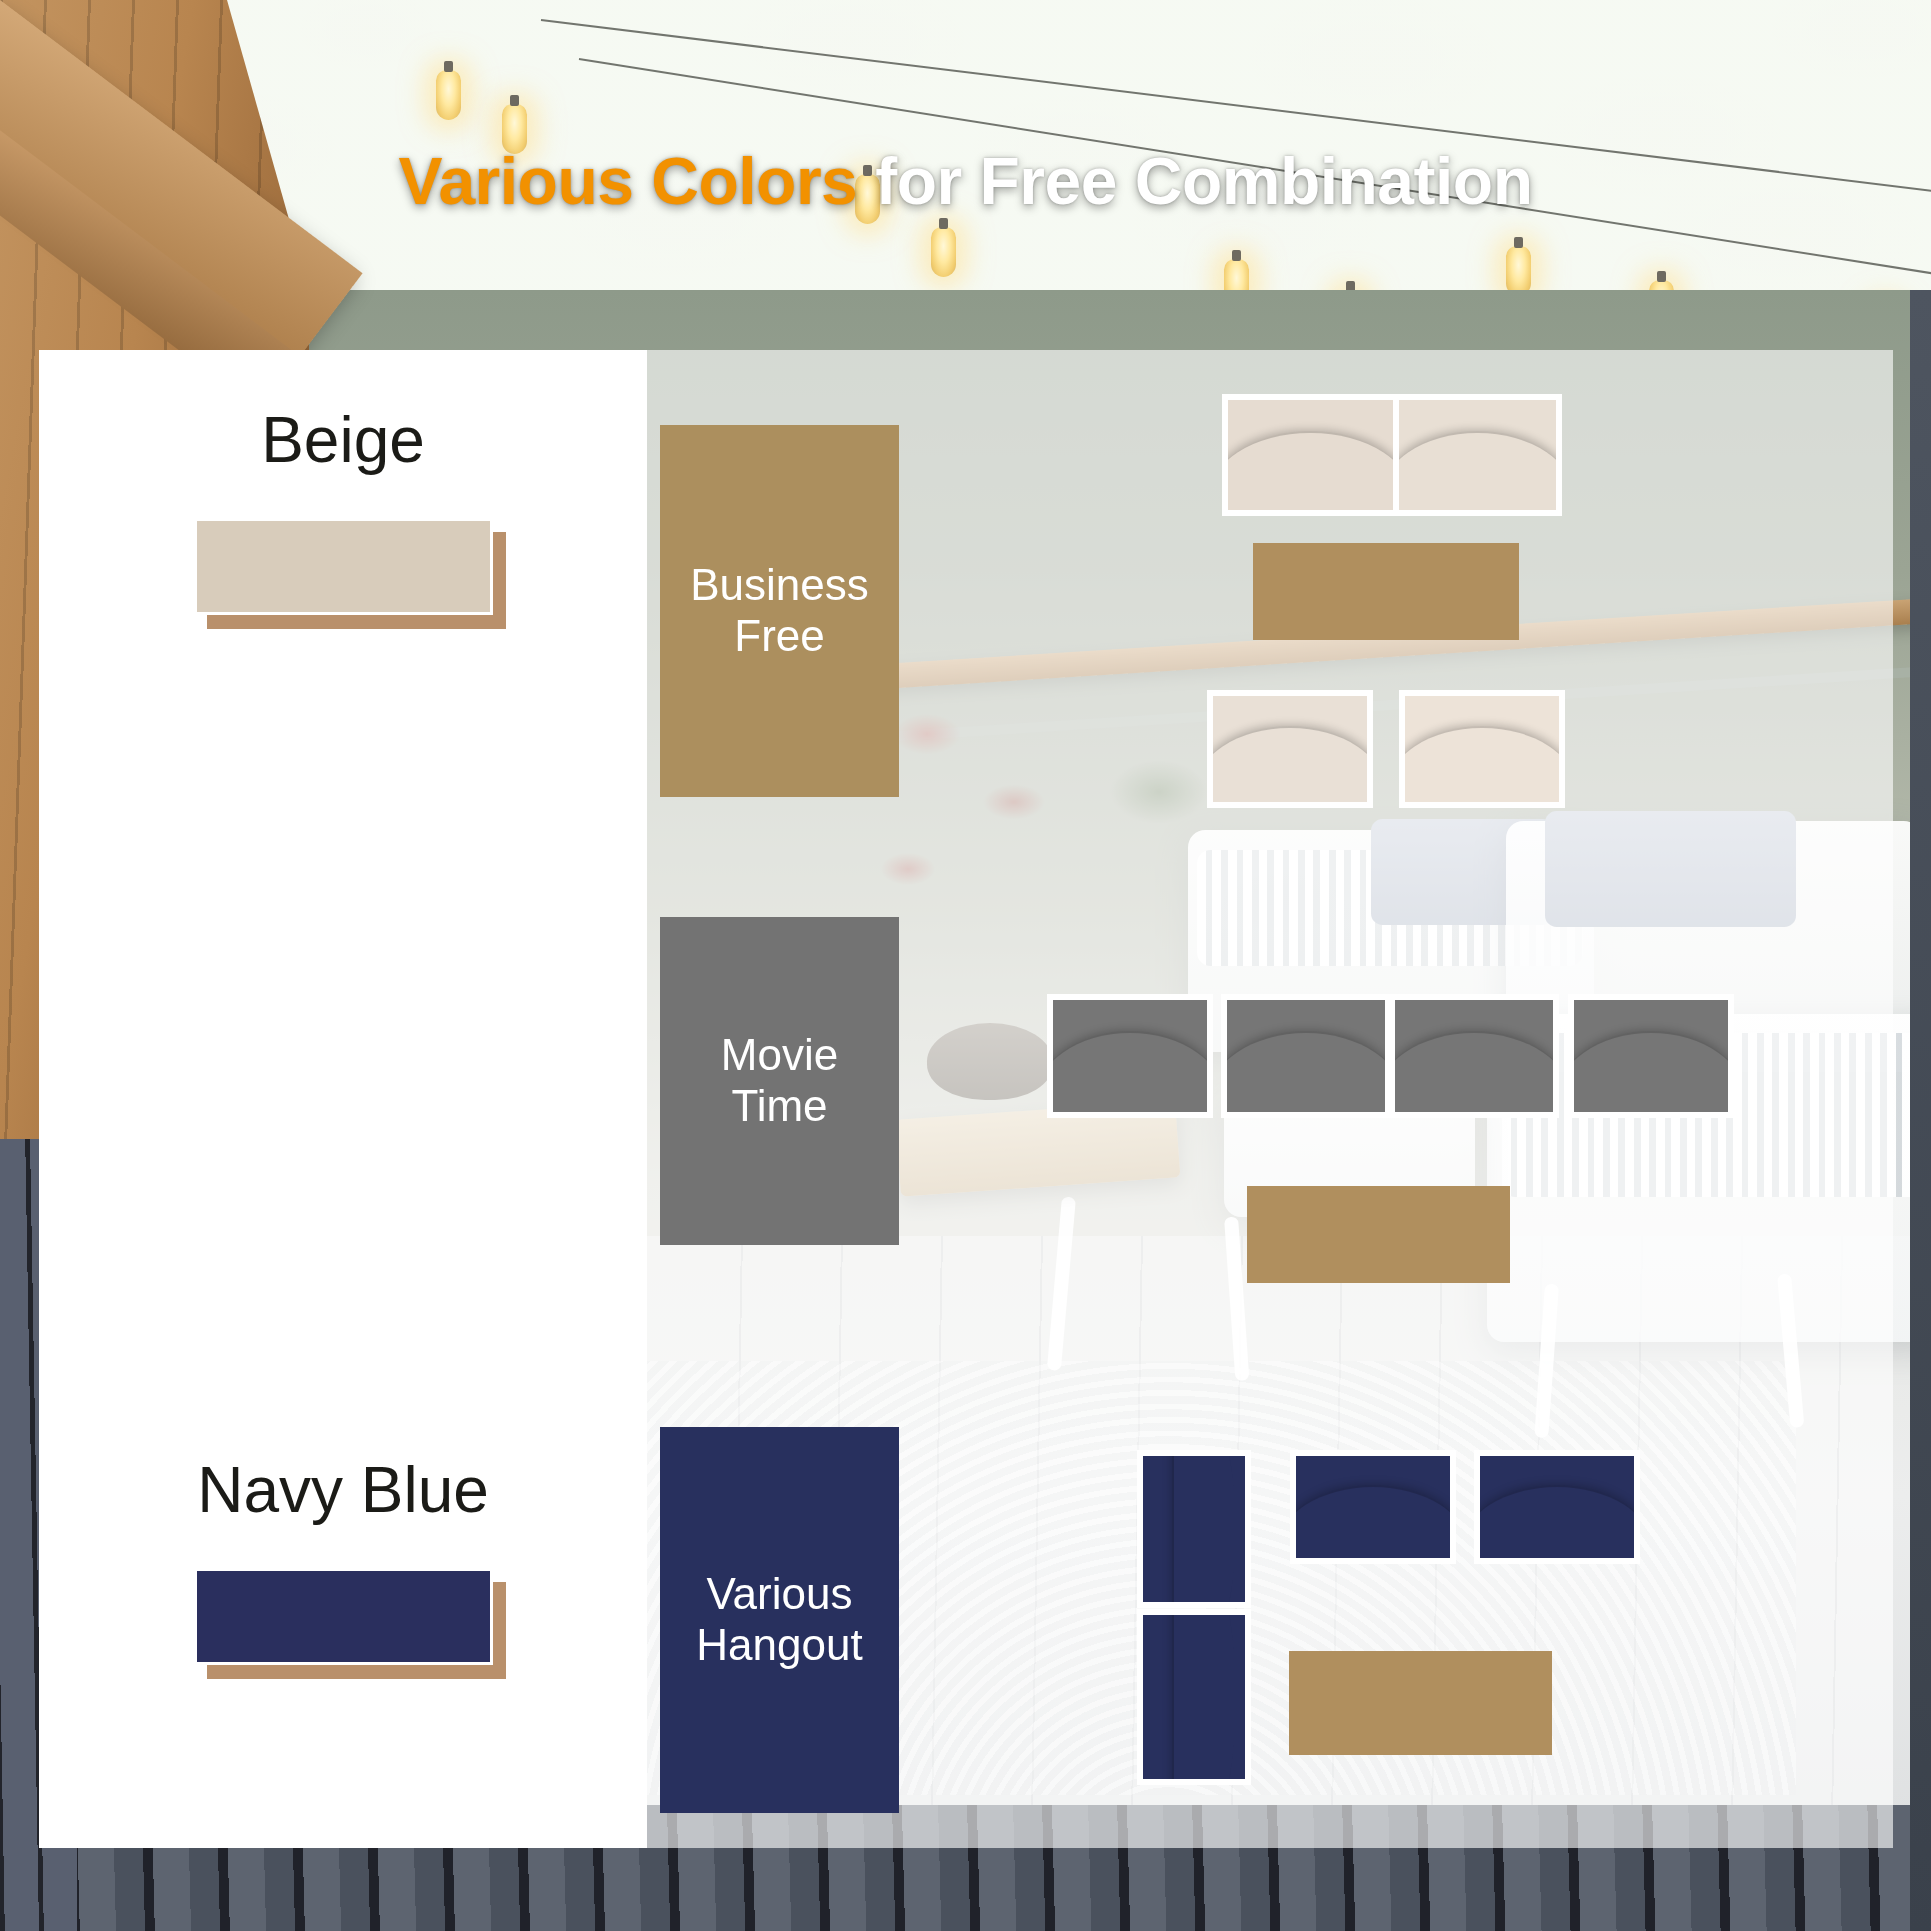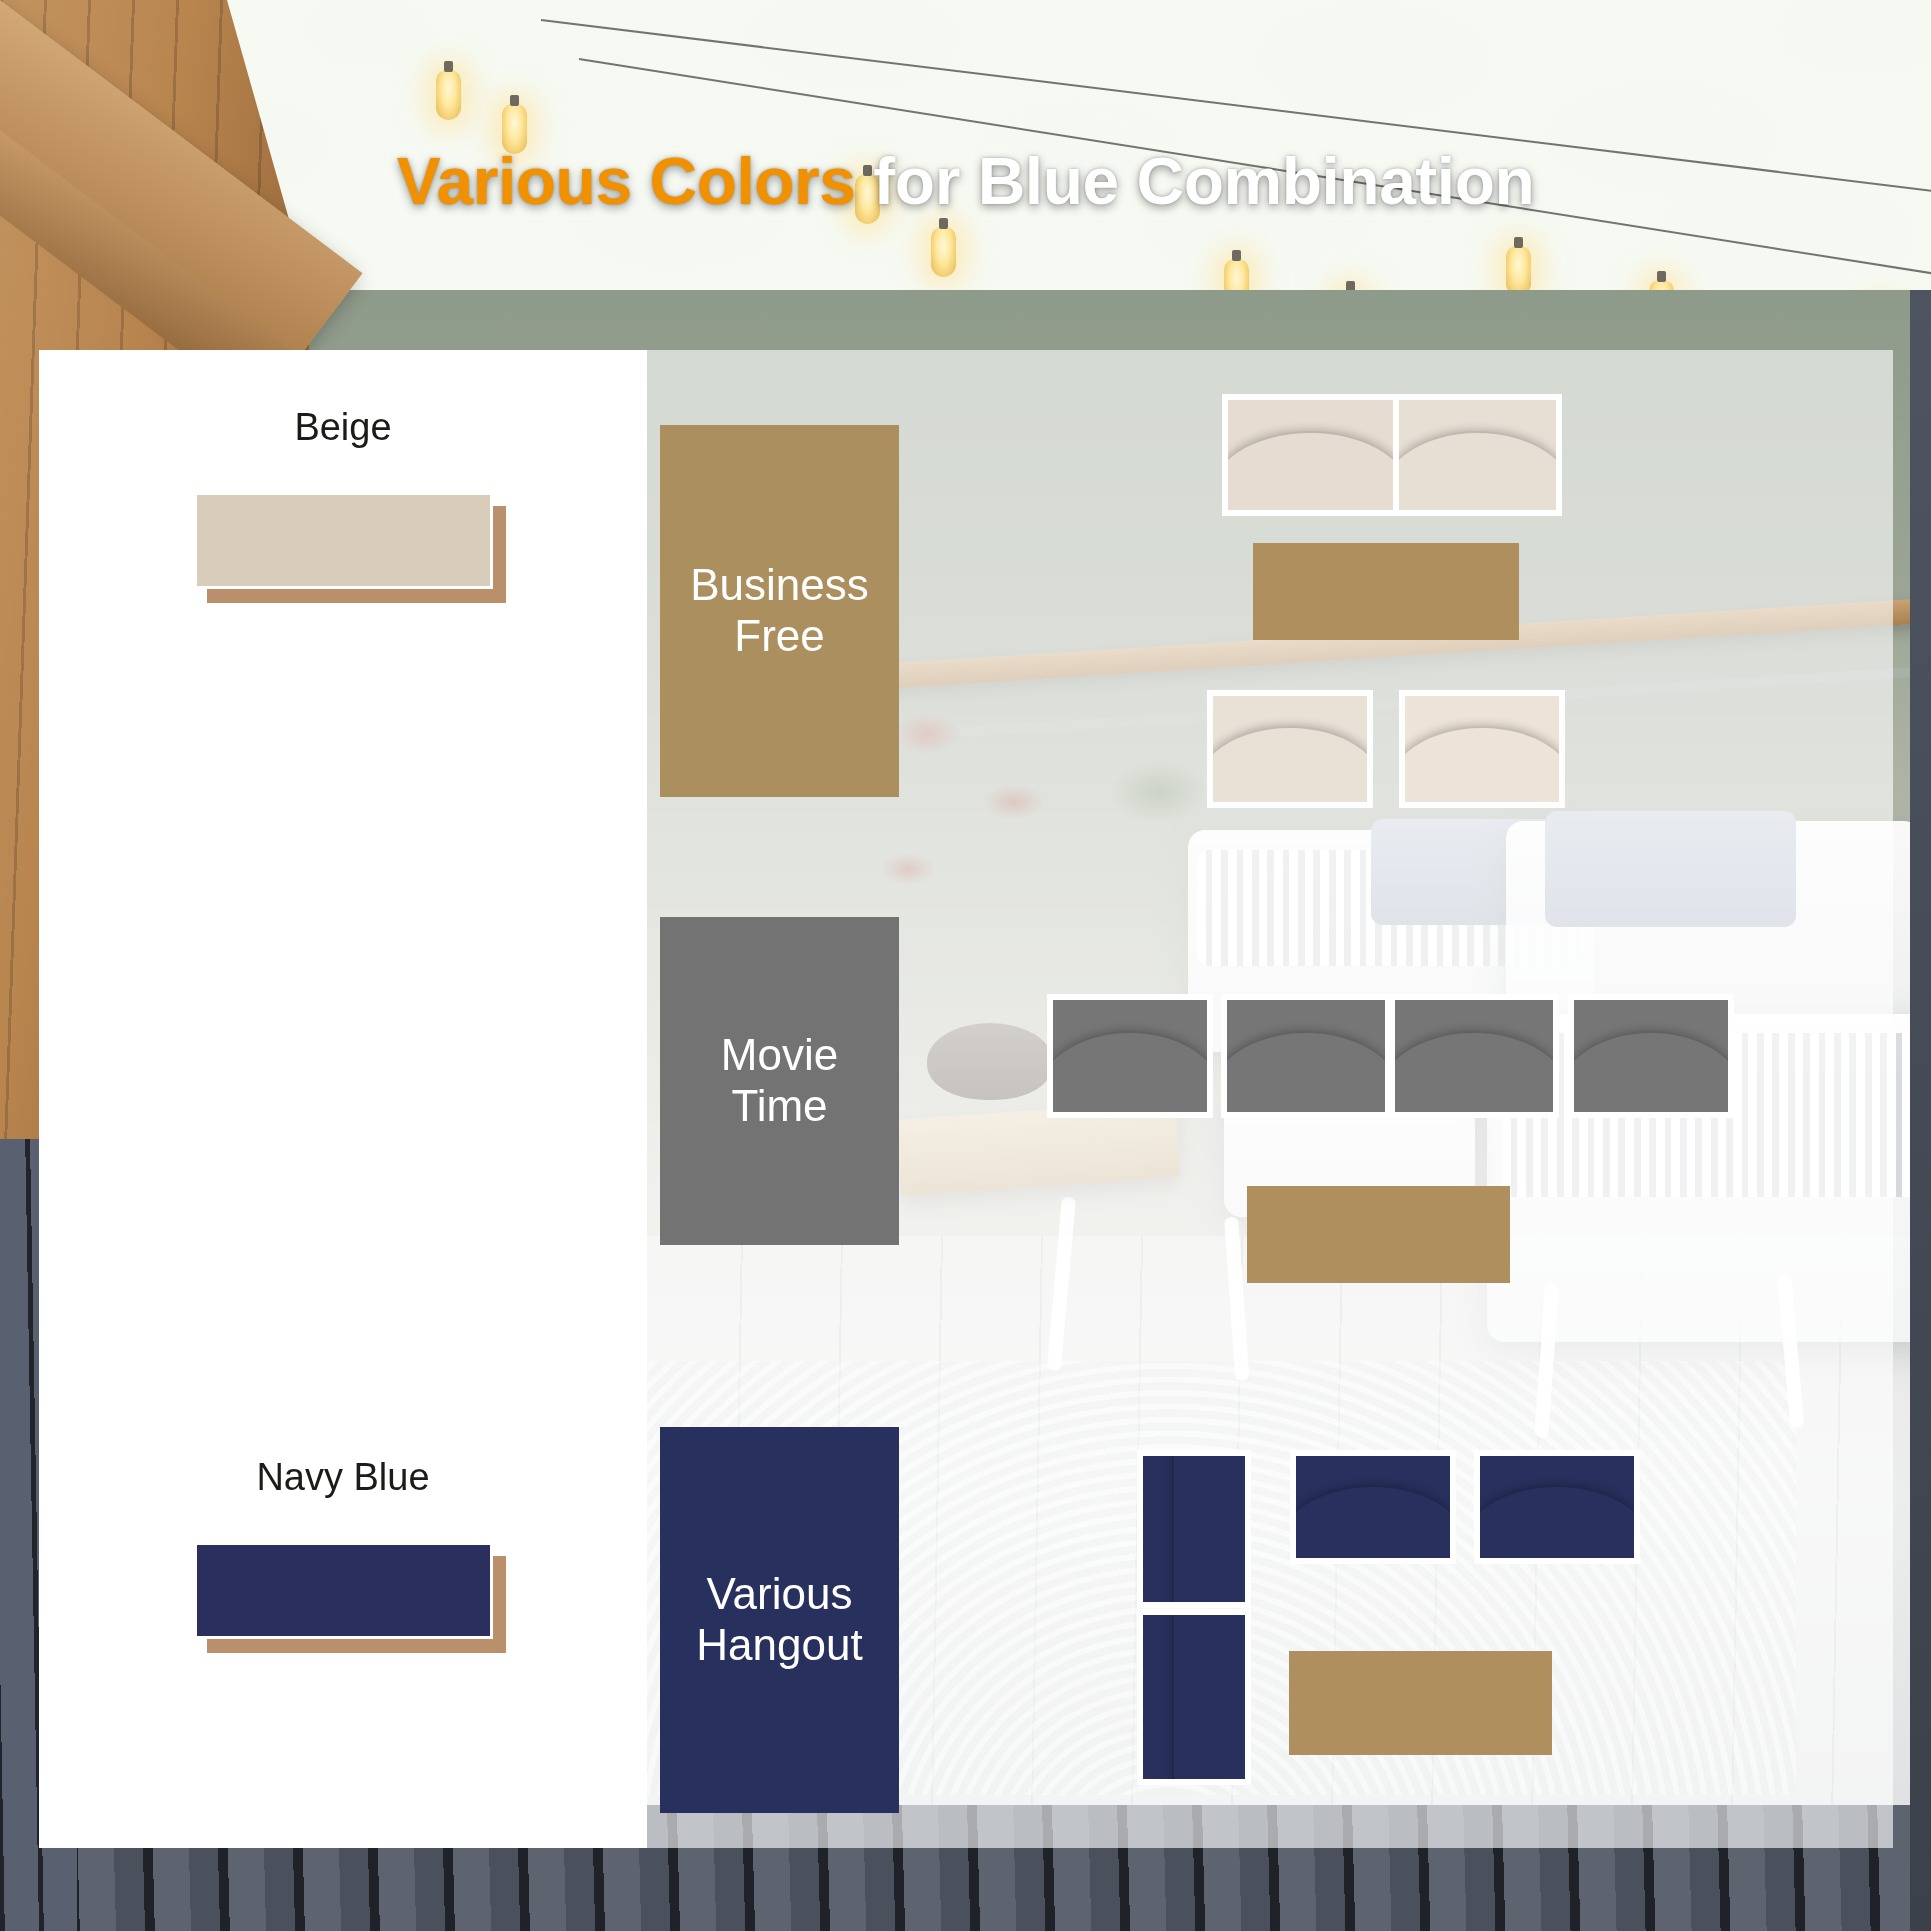--- a/index.html
+++ b/index.html
@@ -190,21 +190,21 @@
   #title .accent { color:#F29100; }
   #title .plain  { color:#ffffff; }
 
   
   #left-panel {
     position:absolute; left:39px; top:350px; width:608px; height:1498px;
     background:#ffffff; z-index:6;
   }
   .swatch-group { position:absolute; left:0; width:608px; text-align:center; }
   .swatch-label {
-    font-size:38px; color:#1b1b17; font-weight:400; line-height:1;
+    font-size:64px; color:#1b1b17; font-weight:400; line-height:1;
   }
   .swatch-wrap {
     position:relative; width:299px; height:97px; margin:46px auto 0;
   }
   .swatch-shadow {
     position:absolute; left:13.5px; top:13.5px; width:299px; height:97px;
     background:#B9906B;
   }
   .swatch-chip {
     position:absolute; left:0; top:0; width:299px; height:97px;
@@ -291,21 +291,21 @@
 
   <div class="table-wood" style="left:898px; top:1110px; width:280px; height:77px; transform:rotate(-4deg);"></div>
   <div class="bowl" style="left:927px; top:1023px; width:126px; height:77px;"></div>
 
   <div class="darkdeck"></div>
   <div class="darkdeck-left"></div>
   <div class="darkdeck-right"></div>
 </div>
 
 <div id="title">
-  <span class="accent">Various Colors</span><span class="plain"> for Blue Combination</span>
+  <span class="accent">Various Colors</span><span class="plain"> for Free Combination</span>
 </div>
 
 <div id="right-overlay"></div>
 
 <div id="left-panel">
 
   <div class="swatch-group" style="top:58px;">
     <div class="swatch-label">Beige</div>
     <div class="swatch-wrap">
       <div class="swatch-shadow"></div>

